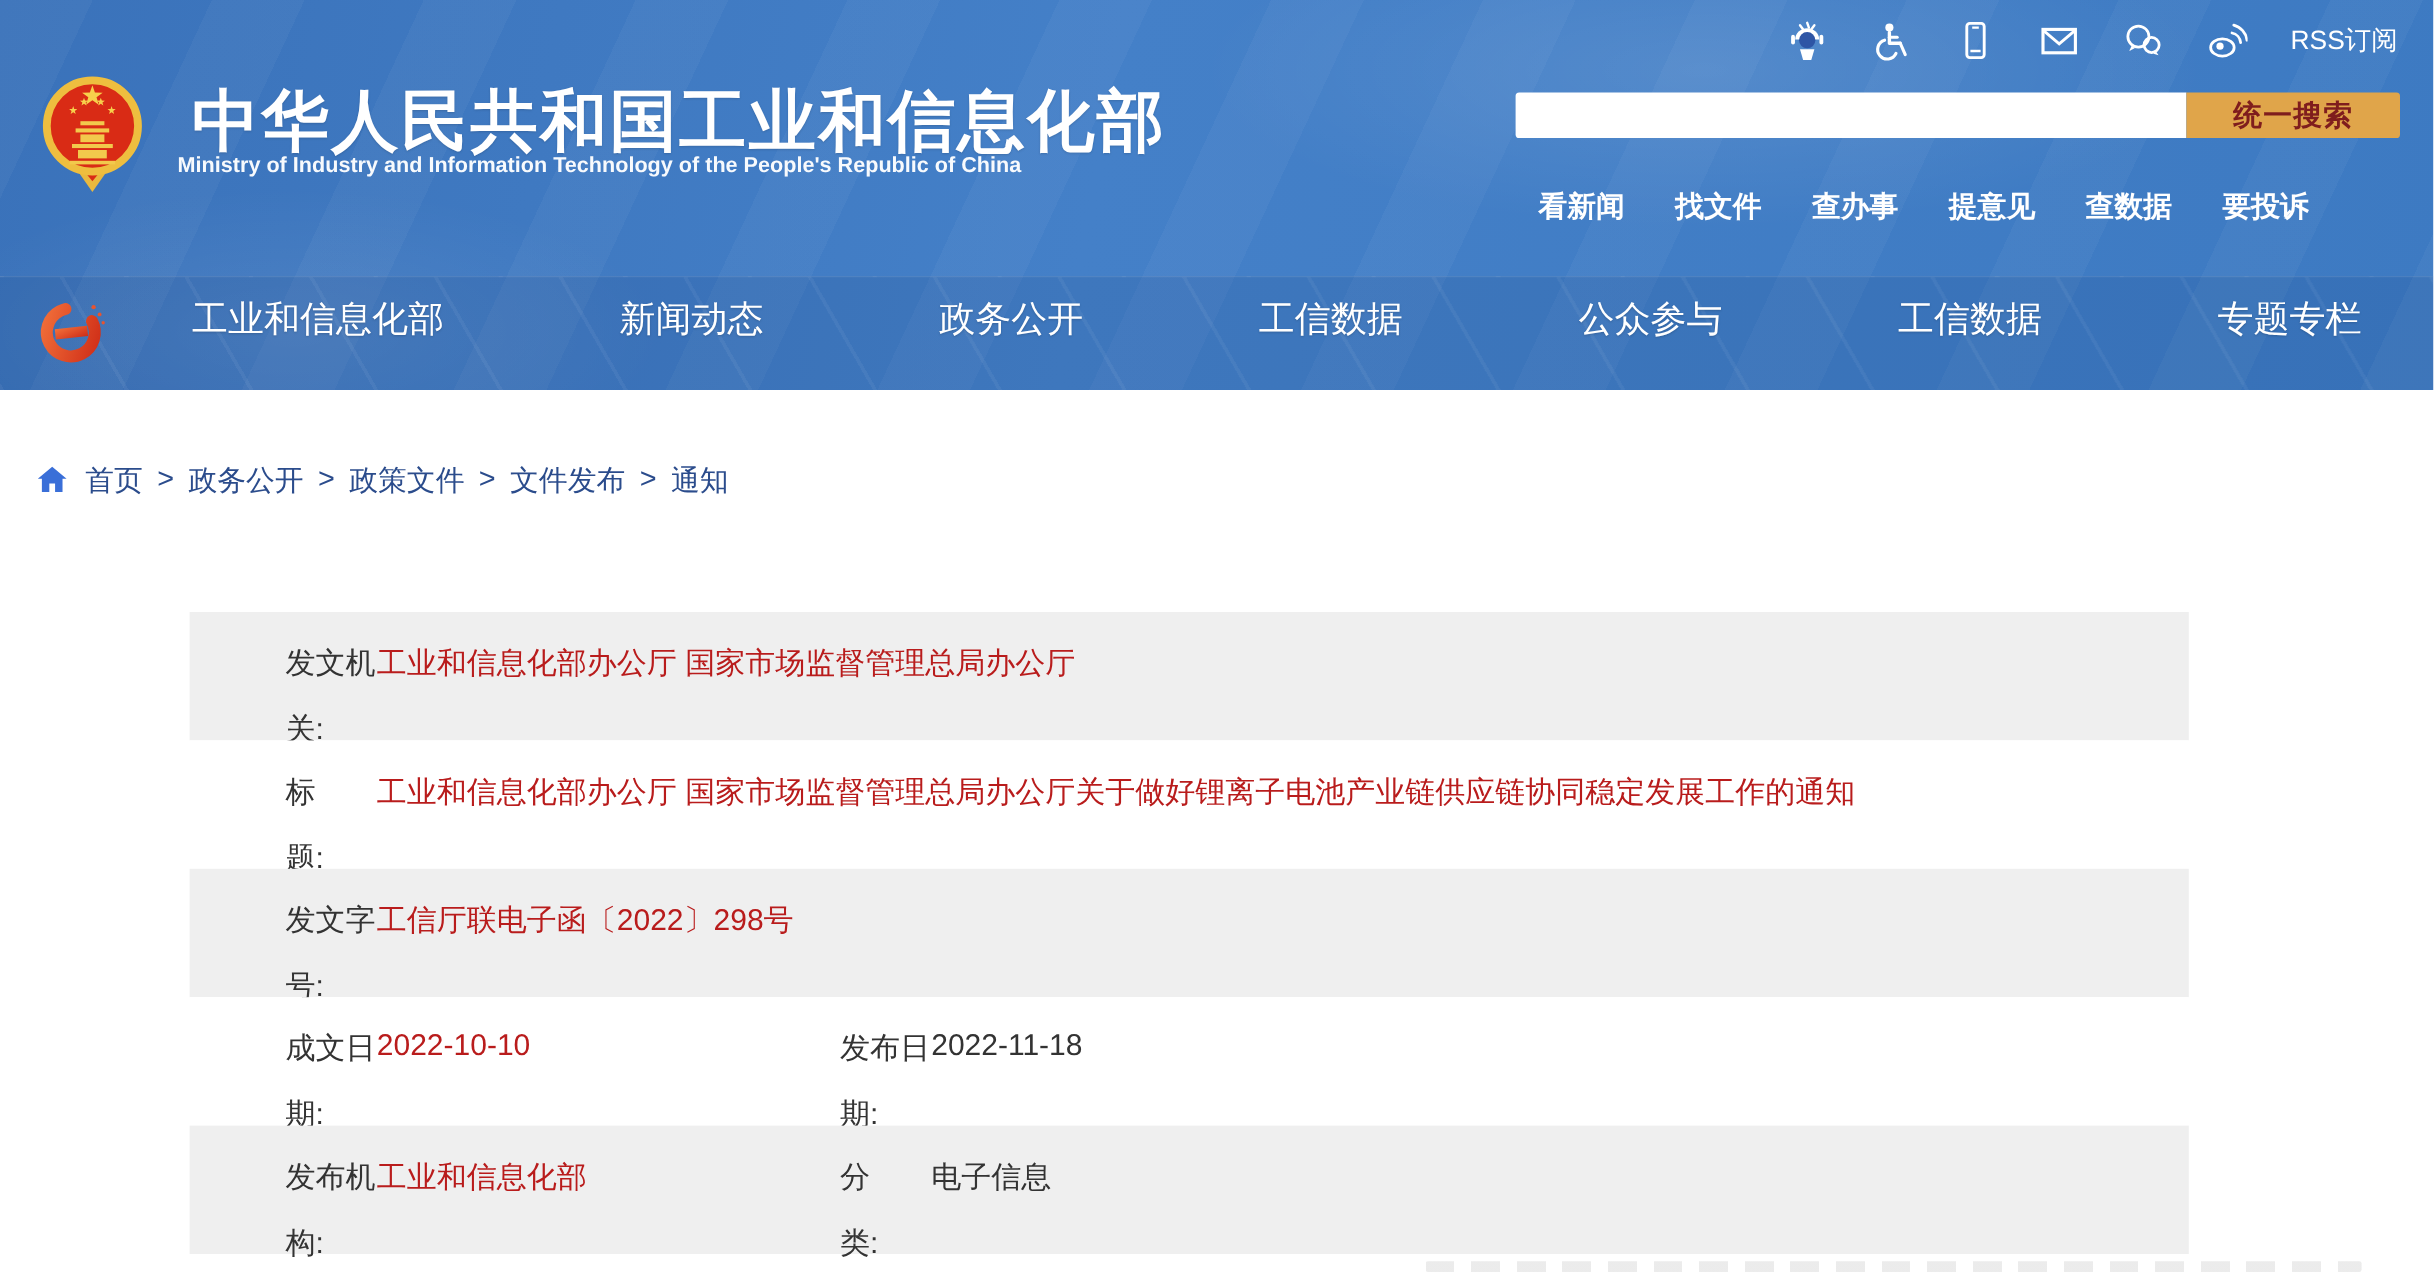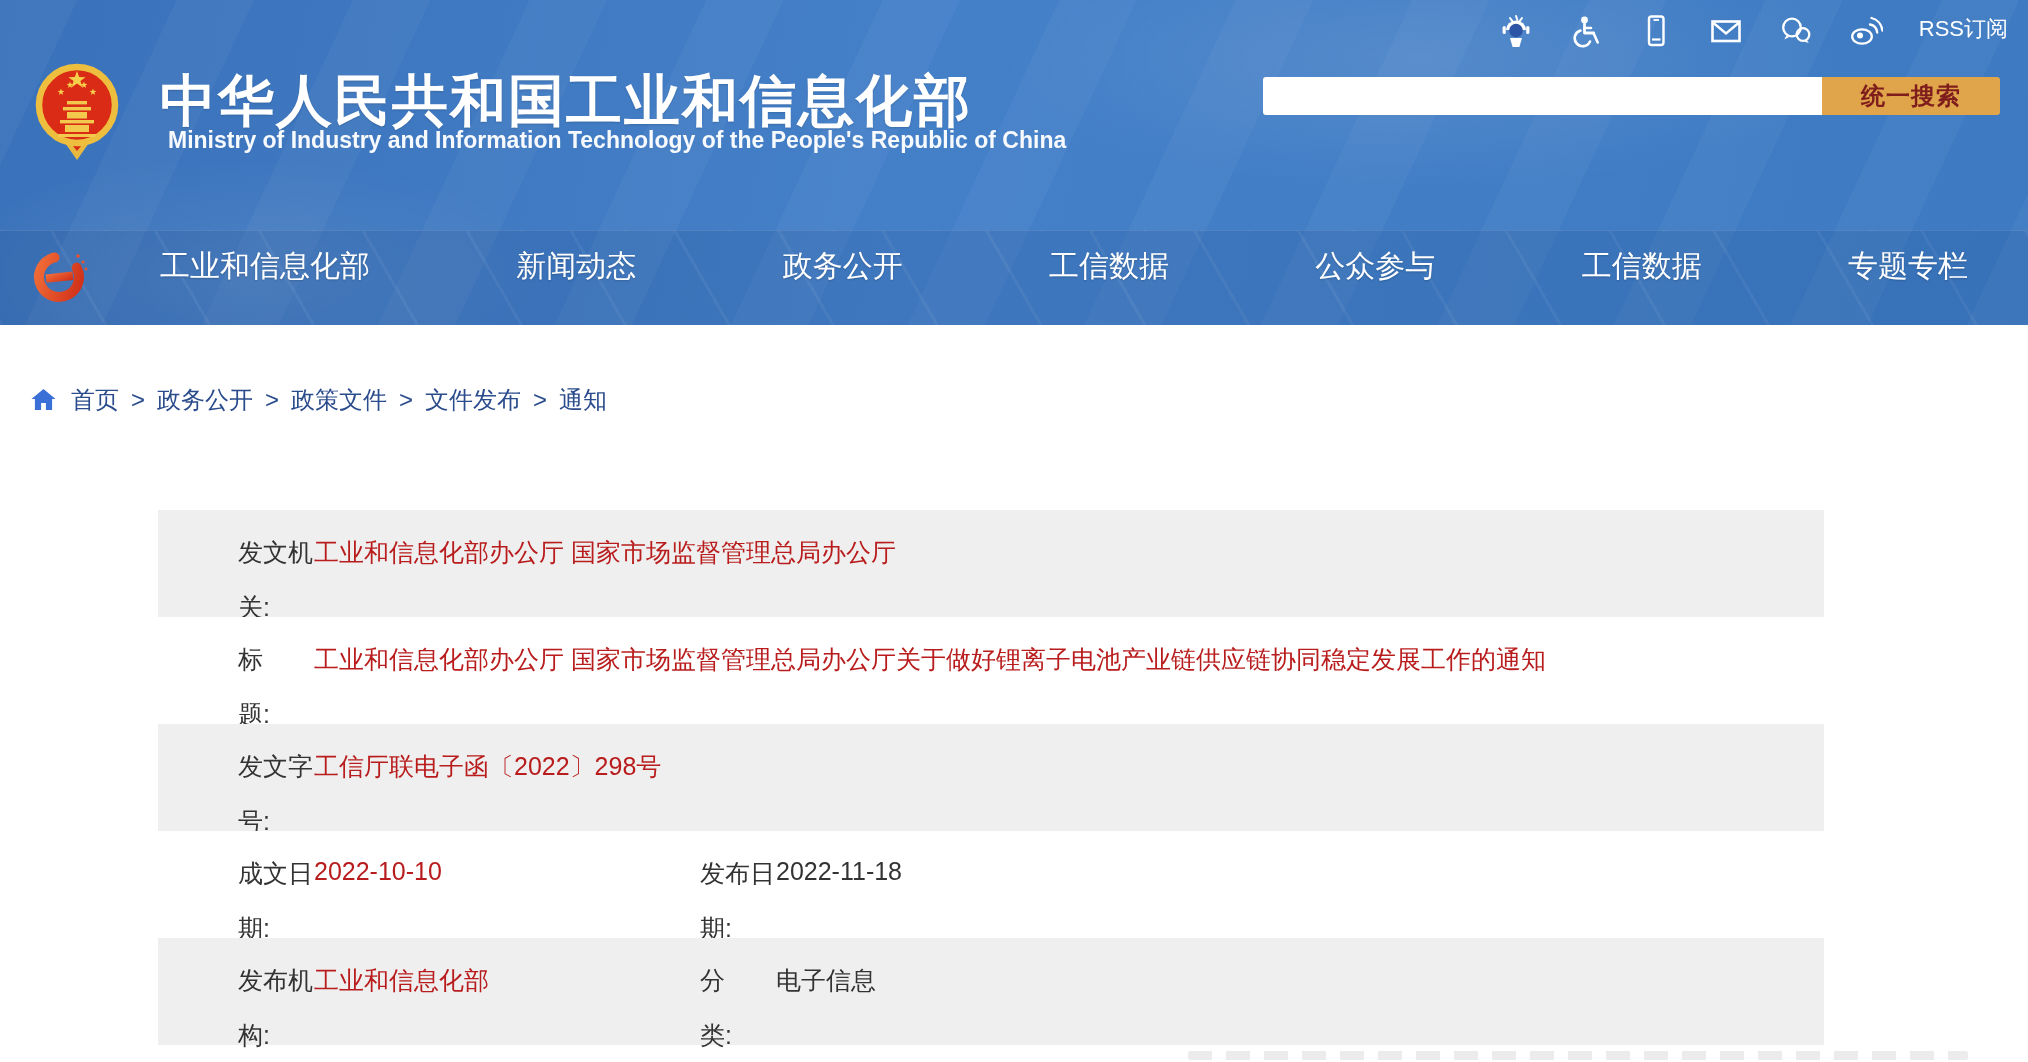--- a/index.html
+++ b/index.html
@@ -27,27 +27,27 @@
       rgba(14,44,96,0.10);
     border-top:1px solid rgba(255,255,255,0.10);
   }
   .emblem{position:absolute;left:34px;top:60px;width:86px;height:104px;}
   .site-title{
     position:absolute;left:160px;top:64px;
     font-size:56px;font-weight:700;color:#ffffff;letter-spacing:2px;white-space:nowrap;
     text-shadow:0 1px 2px rgba(0,0,0,0.15);
   }
   .site-subtitle{
-    position:absolute;left:168px;top:127px;
-    font-size:23px;font-weight:700;color:rgba(255,255,255,0.96);white-space:nowrap;
+    position:absolute;left:148px;top:127px;
+    font-size:18px;font-weight:700;color:rgba(255,255,255,0.96);white-space:nowrap;
   }
   
   .topbar{
-    position:absolute;right:20px;top:14px;height:40px;
-    display:flex;gap:36px;
+    position:absolute;right:30px;top:14px;height:40px;
+    display:flex;align-items:center;gap:36px;
   }
   .topbar .tb-icon{width:34px;height:34px;display:block;cursor:pointer;}
   .rss-link{font-size:22px;color:#ffffff;white-space:nowrap;cursor:pointer;}
   
   .search-row{position:absolute;left:1263px;top:77px;display:flex;height:38px;}
   .search-input{
     width:559px;height:38px;border:none;outline:none;background:#ffffff;
     border-radius:3px 0 0 3px;font-size:20px;padding:0 12px;color:#333;
   }
   .search-btn{
@@ -164,20 +164,28 @@
         <path d="M22.5,4 a15,15 0 0 1 11,12.5" fill="none" stroke="#ffffff" stroke-width="2.3" stroke-linecap="round"></path>
       </svg>
       <span class="rss-link">RSS订阅</span>
     </div>
 
     <div class="search-row">
       <input class="search-input" type="text" placeholder="" style="">
       <button class="search-btn">统一搜索</button>
     </div>
 
+    <div class="quick-links">
+      <span>看新闻</span>
+      <span>找文件</span>
+      <span>查办事</span>
+      <span>提意见</span>
+      <span>查数据</span>
+      <span>要投诉</span>
+    </div>
 
     <svg class="nav-logo" viewBox="0 0 66 66">
       <defs>
         <linearGradient id="lg" x1="0" y1="0" x2="1" y2="1">
           <stop offset="0" stop-color="#f2703a"></stop>
             <stop offset="1" stop-color="#cf2d17"></stop>
         </linearGradient>
       </defs>
       <circle cx="33" cy="33" r="20" fill="none" stroke="url(#lg)" stroke-width="10" stroke-dasharray="99 27" transform="rotate(-28 33 33)" stroke-linecap="round"></circle>
       <rect x="20" y="29" width="27" height="8.5" fill="url(#lg)" transform="rotate(-6 33 33)"></rect>

